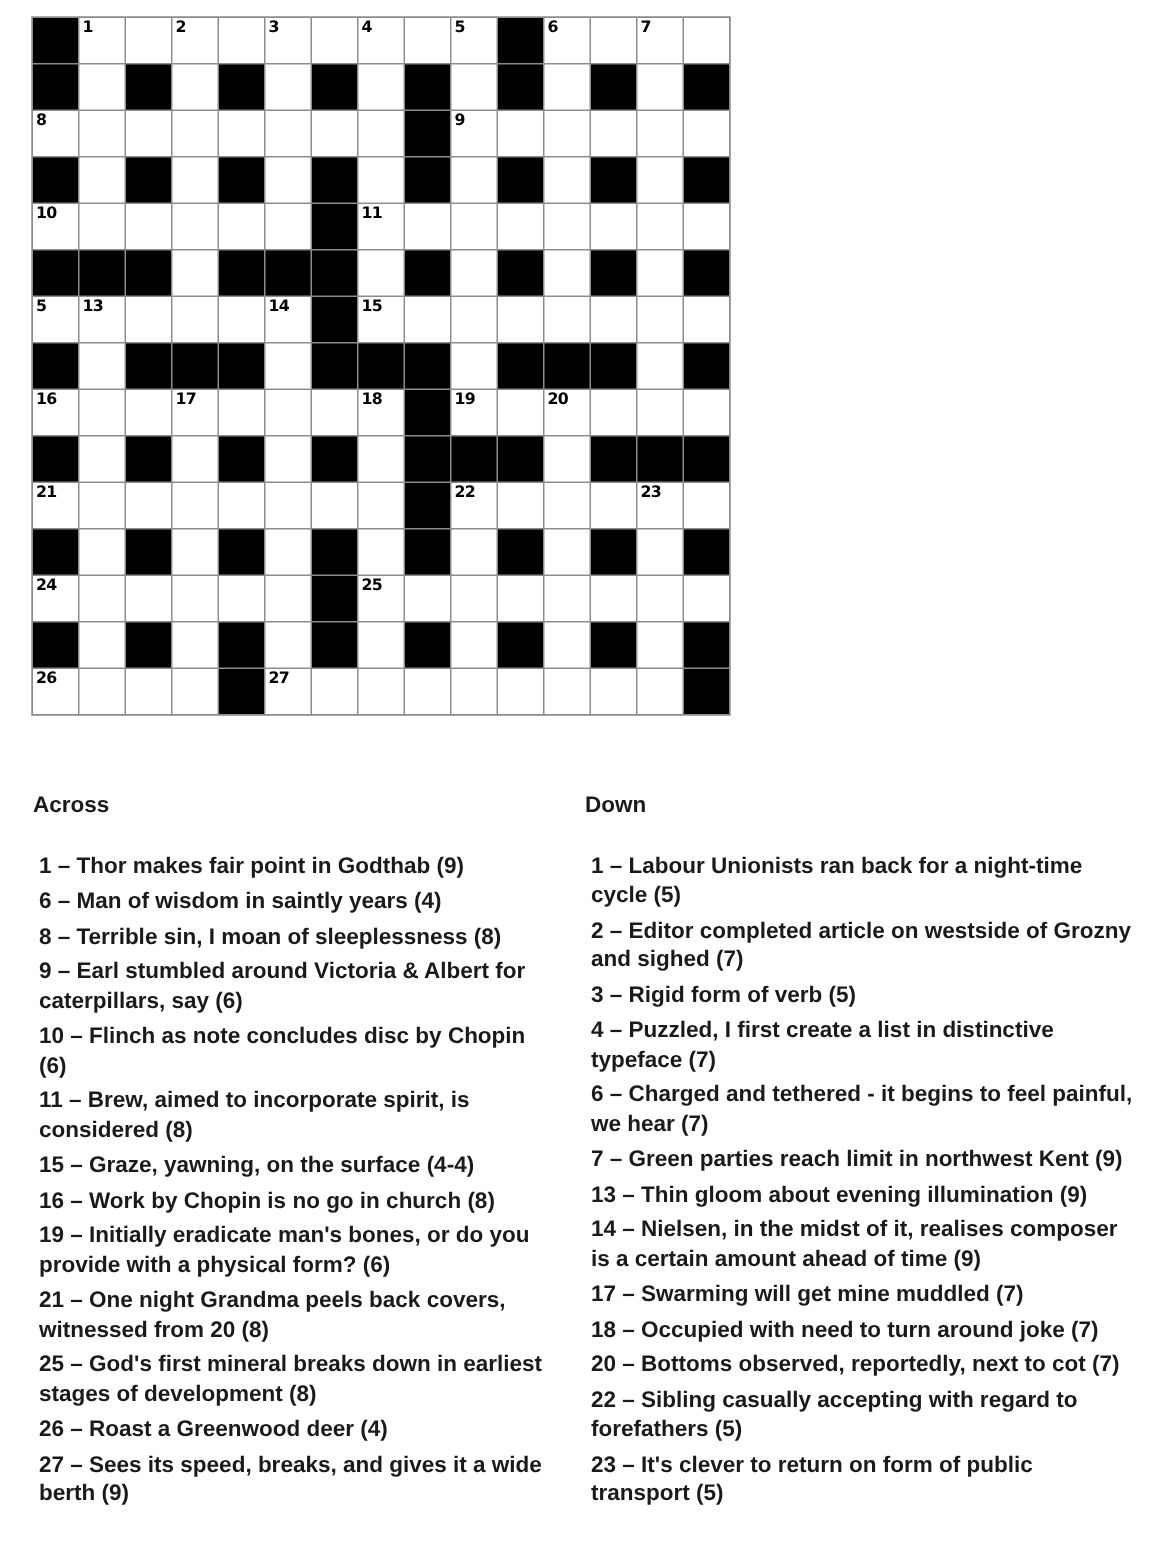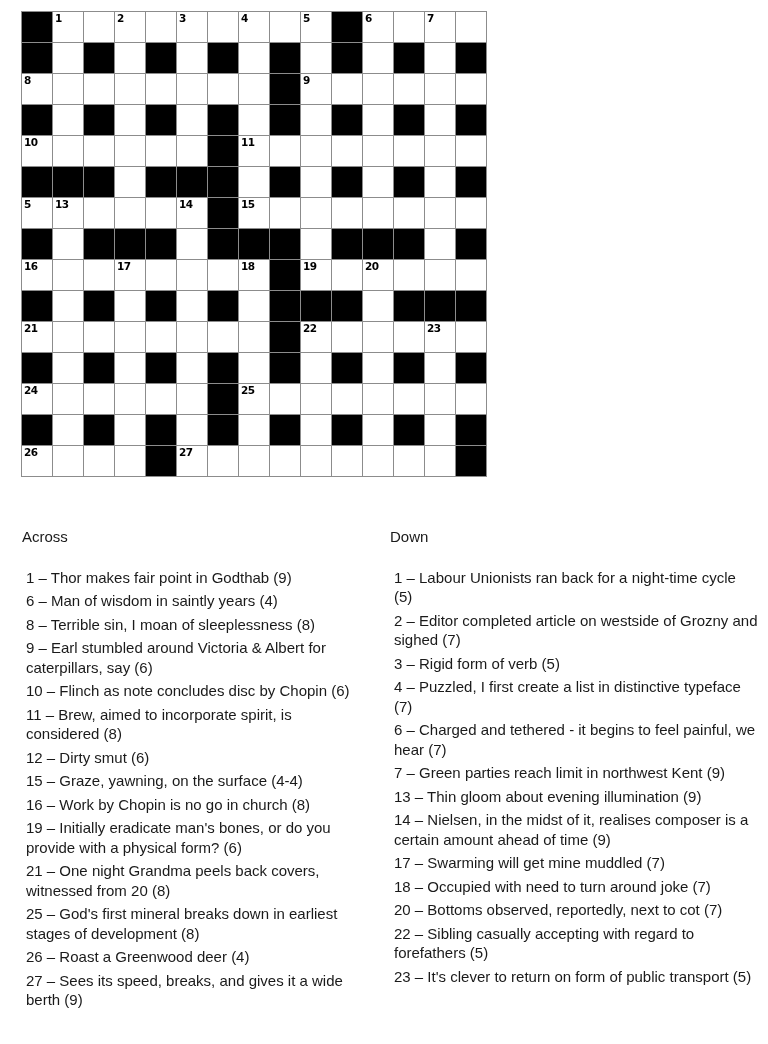--- a/index.html
+++ b/index.html
@@ -23,21 +23,21 @@
   .cell { background: #ffffff; position: relative; }
   .cell.black { background: var(--black-cell, #000000); }
   .cell .num {
     position: absolute; top: 0px; left: 2px;
     font-family: "DejaVu Sans", sans-serif;
     font-weight: 700; font-size: 10.5px; line-height: 13px;
     color: #000000; letter-spacing: -0.5px;
   }
   .clues {
     position: absolute; top: 527px;
-    font-size: 15px; line-height: 19.5px;
+    font-size: 15px; line-height: 19.5px; font-weight: bold;
   }
   .clues .header { margin: 0 0 21px 0; }
   #across { left: 22px; width: 350px; }
   #down  { left: 390px; width: 372px; }
   .clue { margin: 4px; }
 </style>
 </head>
 <body>
 
 <div class="grid-wrap">
@@ -326,21 +326,20 @@
 
 <section class="clues" id="across">
   <div class="header">Across</div>
   <div class="clue-list">
       <div class="clue">1 – Thor makes fair point in Godthab (9)</div>
       <div class="clue">6 – Man of wisdom in saintly years (4)</div>
       <div class="clue">8 – Terrible sin, I moan of sleeplessness (8)</div>
       <div class="clue">9 – Earl stumbled around Victoria &amp; Albert for caterpillars, say (6)</div>
       <div class="clue">10 – Flinch as note concludes disc by Chopin (6)</div>
       <div class="clue">11 – Brew, aimed to incorporate spirit, is considered (8)</div>
-      <div class="clue">12 – Dirty smut (6)</div>
       <div class="clue">15 – Graze, yawning, on the surface (4-4)</div>
       <div class="clue">16 – Work by Chopin is no go in church (8)</div>
       <div class="clue">19 – Initially eradicate man's bones, or do you provide with a physical form? (6)</div>
       <div class="clue">21 – One night Grandma peels back covers, witnessed from 20 (8)</div>
       <div class="clue">25 – God's first mineral breaks down in earliest stages of development (8)</div>
       <div class="clue">26 – Roast a Greenwood deer (4)</div>
       <div class="clue">27 – Sees its speed, breaks, and gives it a wide berth (9)</div>
     </div>
 </section>
 

